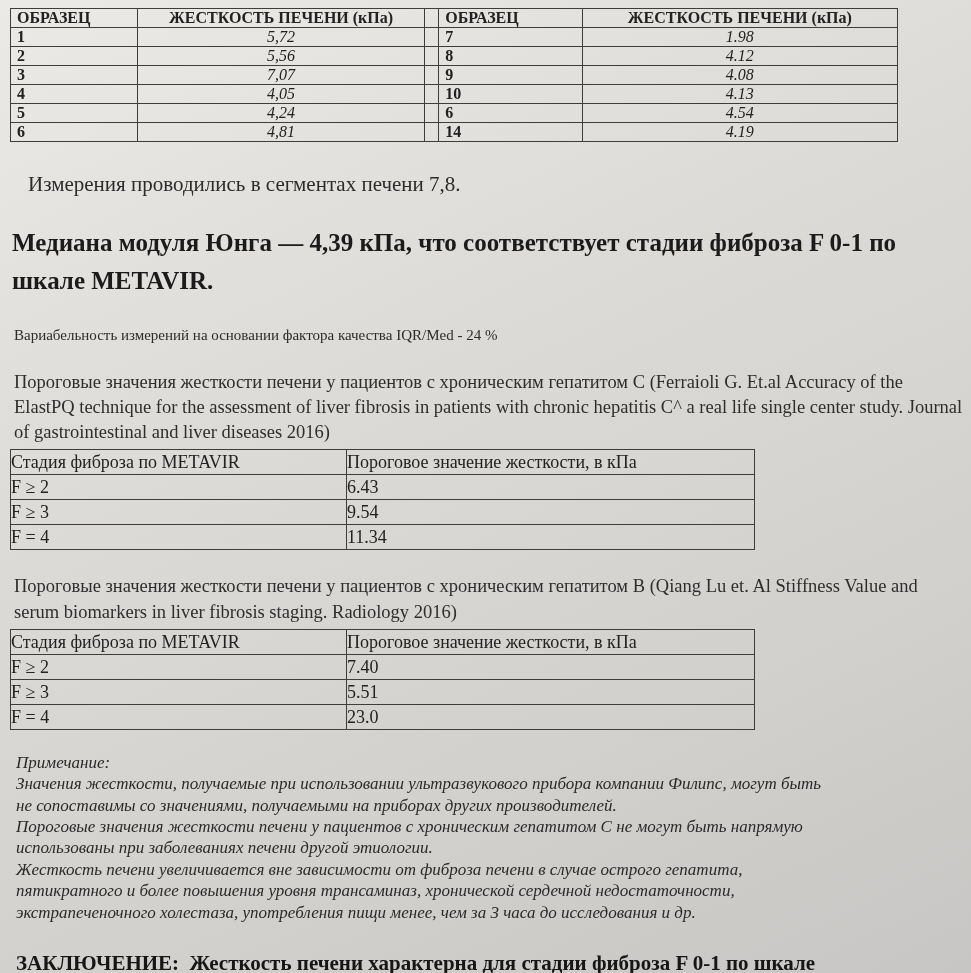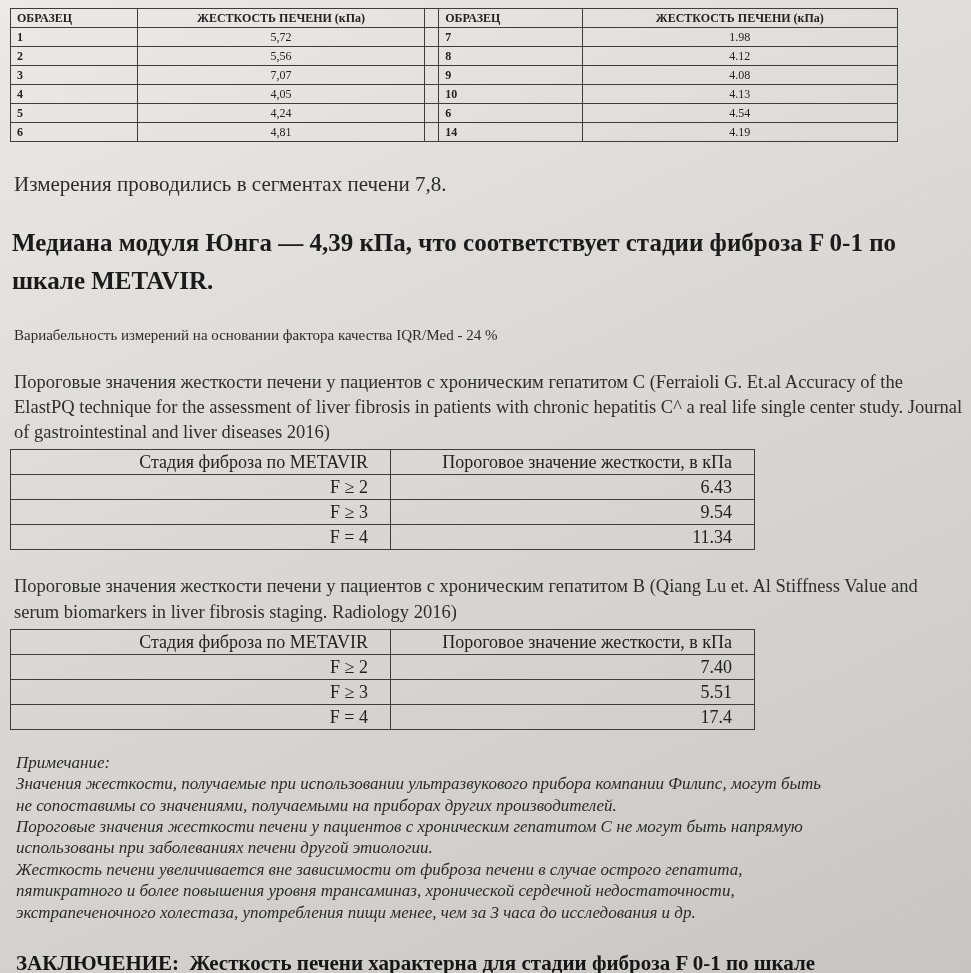--- a/index.html
+++ b/index.html
@@ -6,41 +6,41 @@
   body{
     width:971px;height:973px;overflow:hidden;
     font-family:"Liberation Serif","DejaVu Serif",serif;
     color:#222;
     background:linear-gradient(155deg,#eceae7 0%,#dddcd9 35%,#d2d1ce 70%,#c7c6c4 100%);
   }
   .page{position:relative;width:971px;height:973px;padding:8px 0 0 10px;box-sizing:border-box;}
 
   
   table{border-collapse:collapse;}
-  .samples{width:888px;font-size:12px;}
+  .samples{width:888px;font-size:16px;}
   .samples th,.samples td{border:1.6px solid #3d3d3b;padding:0 6px;height:18px;line-height:18px;}
   .samples th{font-weight:bold;text-align:left;white-space:nowrap;}
   .samples th.center{text-align:center;}
   .samples td.num{font-weight:bold;text-align:left;width:112px;}
   .samples td.num2{font-weight:bold;text-align:left;width:128px;}
-  .samples td.val{text-align:center;}
+  .samples td.val{text-align:center;font-style:italic;}
   .samples .spacer{width:13px;padding:0;}
   .samples col.c-val1{width:282px;}
   .samples col.c-val2{width:310px;}
 
   
-  .t-segments{margin:30px 0 0 4px;font-size:21px;color:#2c2c2c;}
+  .t-segments{margin:30px 0 0 18px;font-size:21px;color:#2c2c2c;}
   .t-median{margin:27px 0 0 2px;width:915px;font-size:25px;font-weight:bold;line-height:1.5;color:#1b1b1b;}
   .t-variability{margin:28px 0 0 4px;font-size:15px;color:#2c2c2c;}
   .t-cite{margin:26px 8px 0 4px;font-size:18.5px;line-height:1.36;color:#2e2e2e;}
   .t-cite2{margin:24px 8px 0 4px;font-size:18.5px;line-height:1.36;color:#2e2e2e;}
 
   
   .thresh{width:745px;font-size:18px;margin-top:4px;}
-  .thresh th,.thresh td{border:1.6px solid #3d3d3b;text-align:right;padding:1px 22px;height:22px;line-height:22px;font-weight:normal;margin-left:41px;}
+  .thresh th,.thresh td{border:1.6px solid #3d3d3b;text-align:left;padding:1px 0;height:22px;line-height:22px;font-weight:normal;margin-left:41px;}
   .thresh .c1{width:335px;}
 
   
   .note{margin:22px 0 0 6px;font-style:italic;font-size:17px;line-height:1.26;color:#2a2a2a;}
   .note .line{white-space:nowrap;}
 
   
   .conclusion{margin:24px 0 0 6px;width:900px;font-size:21px;font-weight:bold;line-height:1.55;color:#161616;}
 </style>
 </head>
@@ -155,21 +155,21 @@
         <tr>
           <td class="c1">F ≥ 2</td>
           <td>7.40</td>
         </tr>
         <tr>
           <td class="c1">F ≥ 3</td>
           <td>5.51</td>
         </tr>
         <tr>
           <td class="c1">F = 4</td>
-          <td>17.4</td>
+          <td>23.0</td>
         </tr>
       </tbody>
   </table>
 
   <div class="note">
     <div class="line">Примечание:</div>
     <div>
         <div class="line">Значения жесткости, получаемые при использовании ультразвукового прибора компании Филипс, могут быть</div>
         <div class="line">не сопоставимы со значениями, получаемыми на приборах других производителей.</div>
         <div class="line">Пороговые значения жесткости печени у пациентов с хроническим гепатитом С не могут быть напрямую</div>

